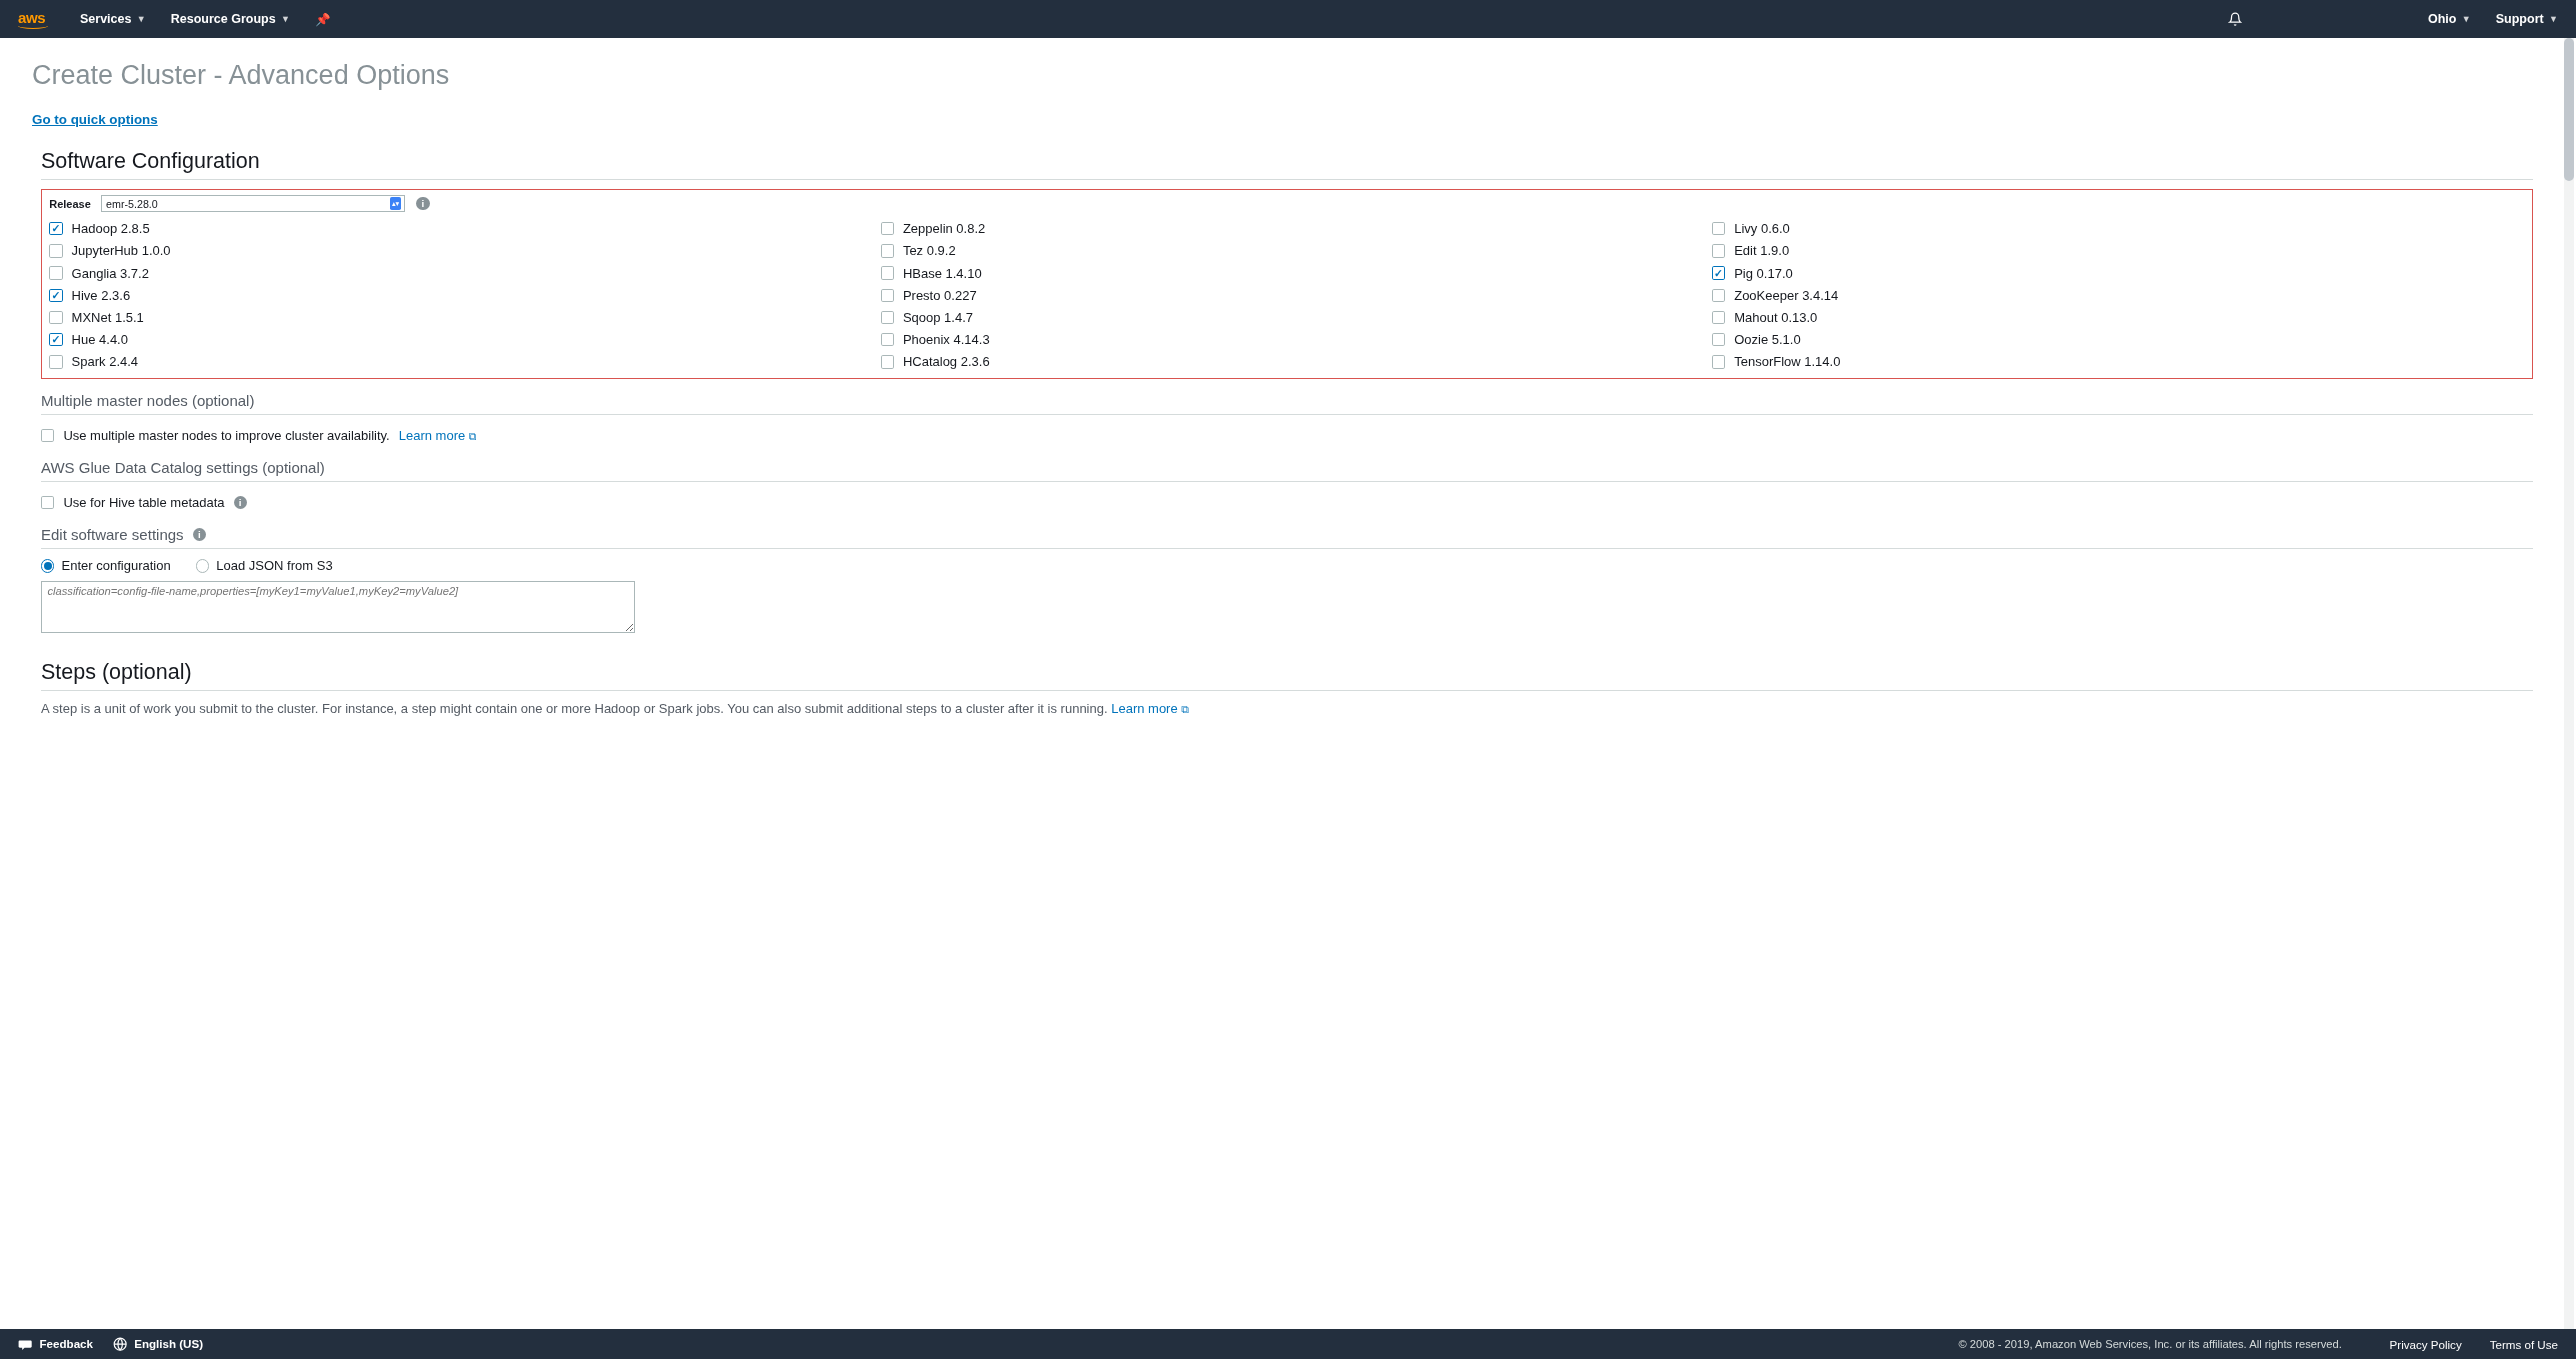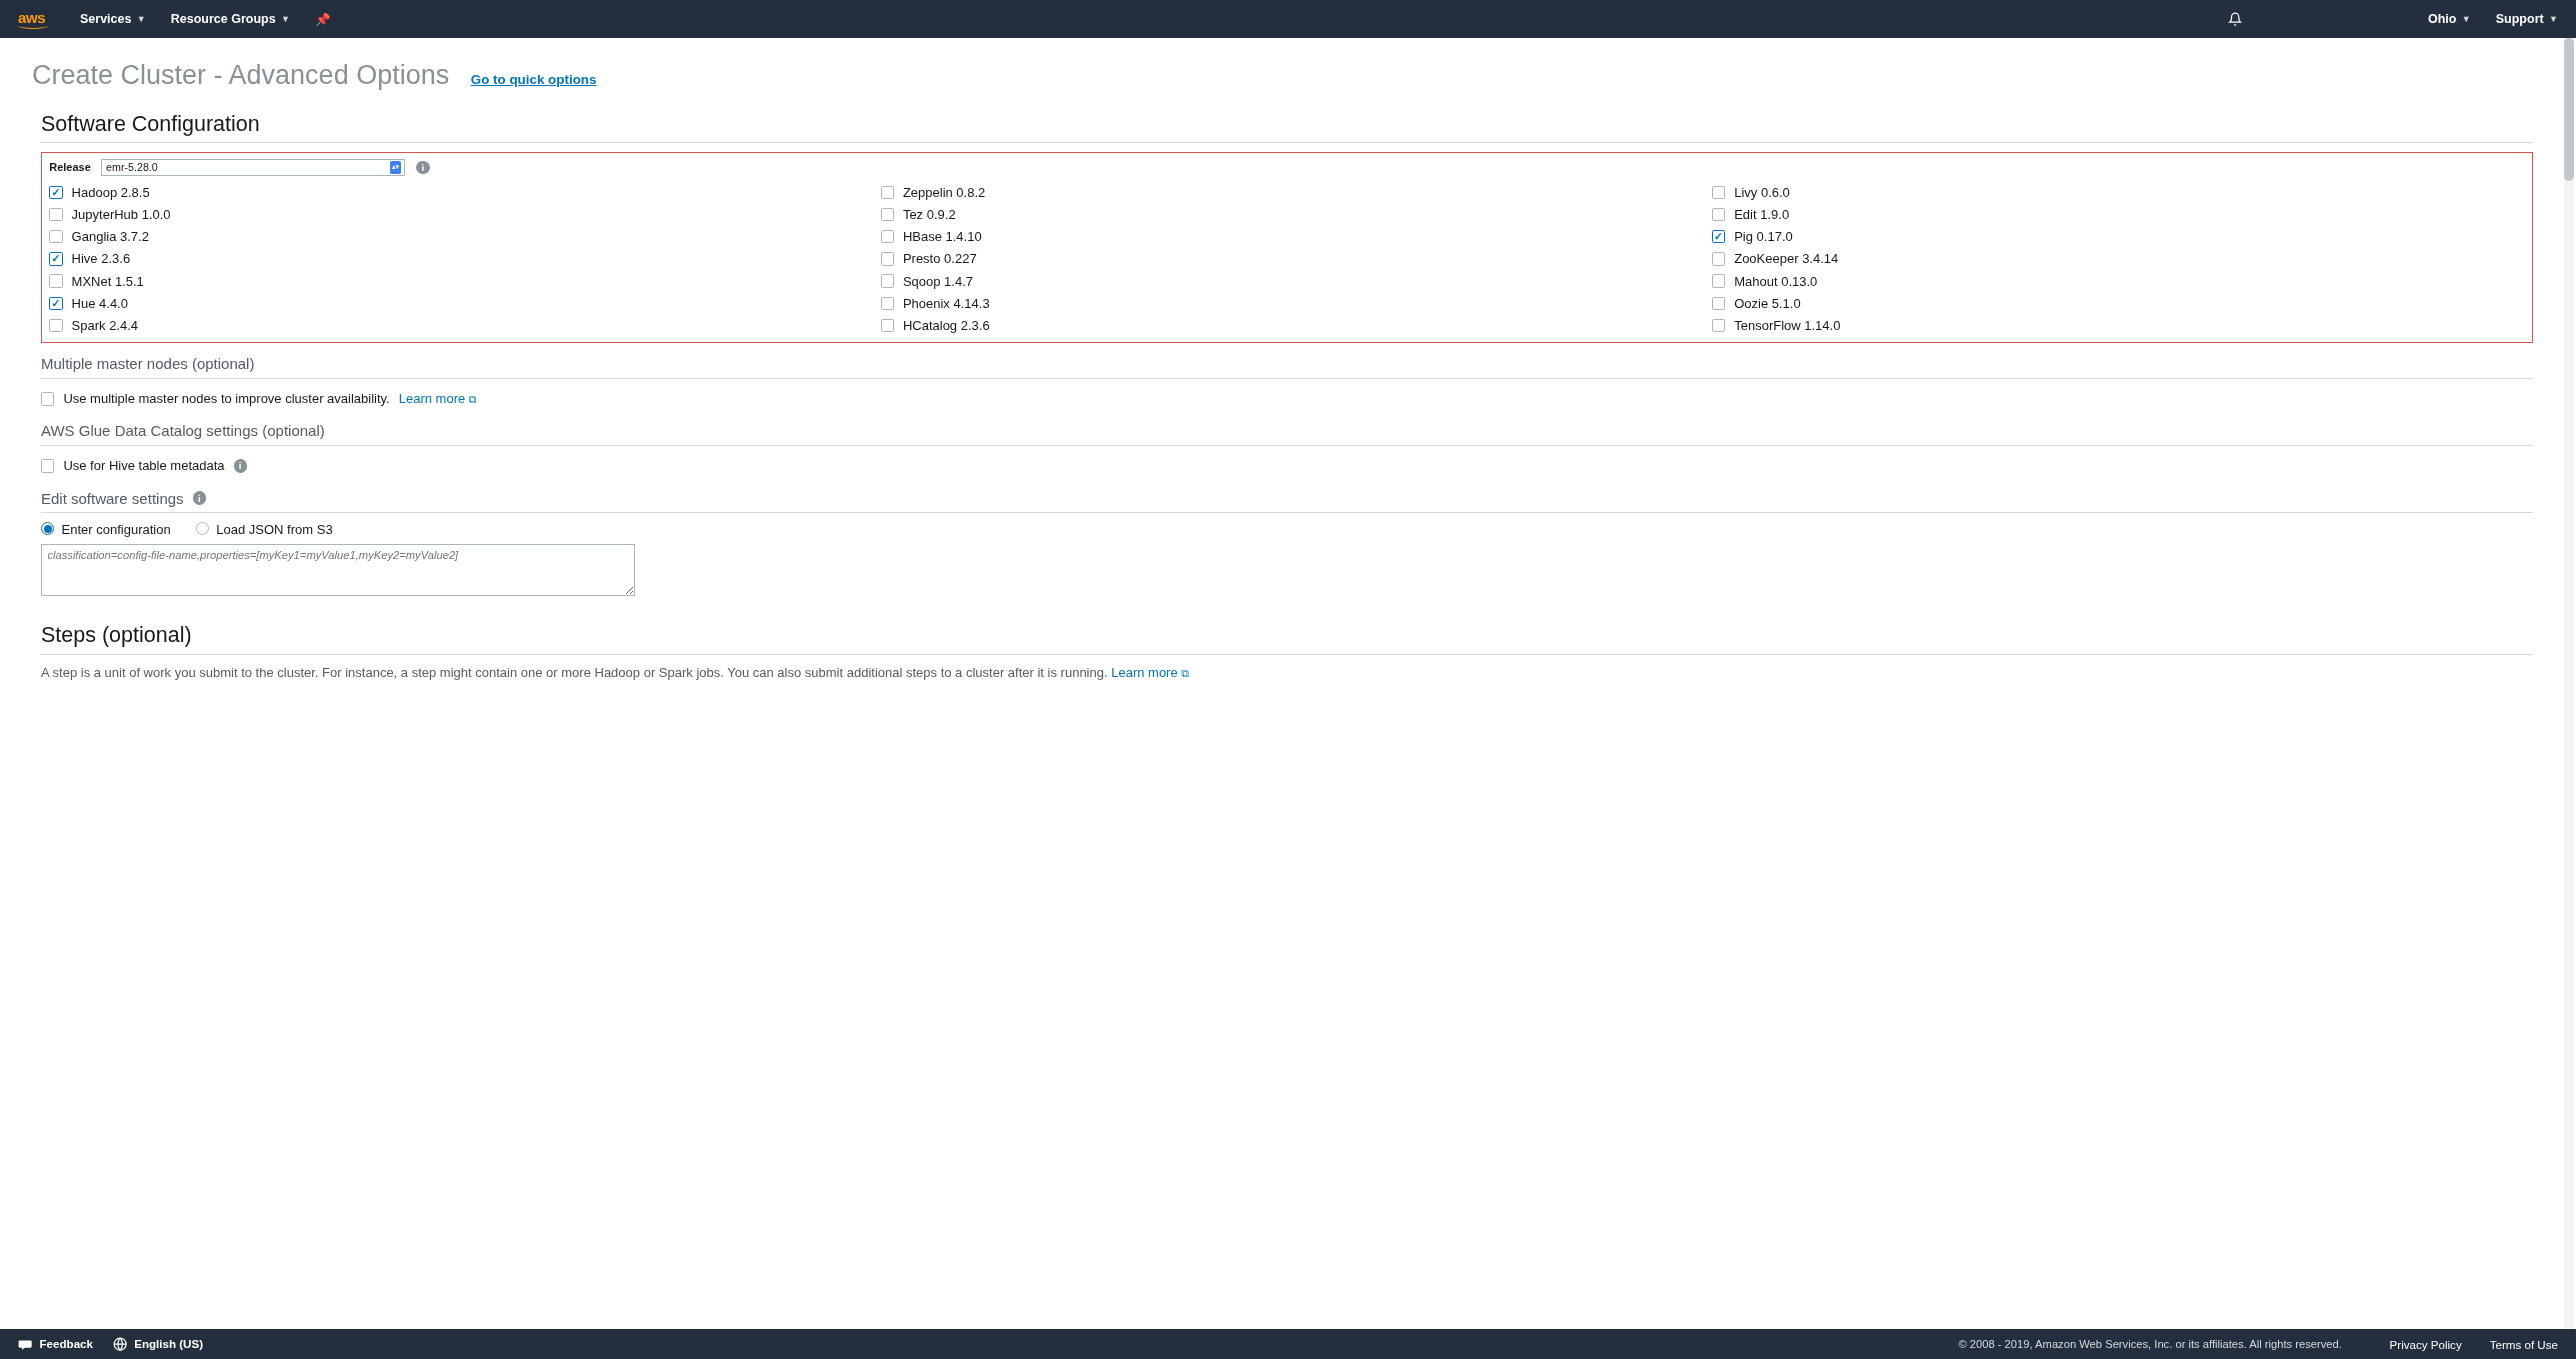--- a/index.html
+++ b/index.html
@@ -9,21 +9,21 @@
 .topnav { background: #232f3e; color: #fff; height: 38px; display: flex; align-items: center; padding: 0 18px; font-size: 12.5px; }
 .topnav .logo { font-weight: bold; font-size: 15px; color: #ff9900; margin-right: 32px; letter-spacing: -0.4px; }
 .topnav .logo .swoosh { display:block; height:6.3px; border-bottom: 1.8px solid #ff9900; border-radius: 0 0 50% 50%; width: 30px; margin-top:-3.6px; }
 .topnav .navitem { display: flex; align-items: center; gap: 5.4px; margin-right: 25px; cursor: pointer; font-weight: bold; }
 .topnav .spacer { flex: 1; }
 .topnav .pin { font-size: 12.5px; }
 .caret-down { font-size: 9px; opacity: .8; }
 
 
 .page { padding: 21.5px 32px 0 32px; height: calc(100vh - 38px - 30px); overflow-y: auto; }
-.page-title-row { display: flex; align-items: baseline; gap: 21.5px; margin-bottom: 21.5px; }
+.page-title-row { display: flex; align-items: baseline; gap: 21.5px; margin-bottom: 21.5px; flex-direction: column; }
 .page-title { font-size: 27px; font-weight: 300; color: #879196; }
 .quick-link { color: #0073bb; font-size: 13.4px; font-weight: bold; text-decoration: underline; }
 
 .layout { display: flex; gap: 32px; }
 .sidebar { width: 233px; flex-shrink: 0; }
 .step-item { padding: 7.2px 0 7.2px 9px; font-size: 13.4px; color: #879196; cursor: pointer; border-left: 2.7px solid transparent; margin-bottom: 9px; }
 .step-item.active { color: #16191f; font-weight: bold; border-left-color: #ec7211; }
 
 .main { flex: 1; padding-right: 10.7px; margin-left: 9px; }
 .section-title { font-size: 21.5px; font-weight: 400; color: #16191f; margin-bottom: 3.6px; }
@@ -44,21 +44,21 @@
 .sub-title { font-size: 15px; color: #545b64; margin-top: 12.5px; margin-bottom: 1.8px; }
 .inline-row { display:flex; align-items:center; gap:9px; font-size:13px; padding: 3.6px 0; }
 .link { color: #0073bb; cursor:pointer; }
 .ext-icon { font-size: 10.7px; }
 .info-icon { width:13.4px; height:13.4px; border-radius:50%; background:#879196; color:#fff; font-size:9.8px; font-weight:bold; display:inline-flex; align-items:center; justify-content:center; }
 
 .radio { width:13.4px; height:13.4px; border-radius:50%; border:0.9px solid #aab7b8; display:inline-flex; align-items:center; justify-content:center; }
 .radio.checked { border-color:#0073bb; }
 .radio.checked::after { content:""; width:8px; height:8px; border-radius:50%; background:#0073bb; }
 .radio-row { display:flex; align-items:center; gap:9px; font-size:13px; margin: 5.4px 0 7.2px 0; }
-.radio-row .opt { display:flex; gap:7.2px; margin-right: 16px; }
+.radio-row .opt { display:flex; align-items:center; gap:7.2px; margin-right: 16px; }
 
 .config-textarea { width: 594px; height: 52px; border:0.9px solid #aab7b8; font-family: inherit; font-size: 11.2px; font-style: italic; color:#879196; padding: 3.6px 5.4px; resize: both; }
 
 .steps-desc { font-size: 13px; color:#545b64; line-height:1.4; margin-top:5.4px; }
 
 
 .footer { position: fixed; bottom:0; left:0; right:0; background:#232f3e; color:#fff; height:30px; display:flex; align-items:center; padding:0 18px; font-size:11.6px; }
 .footer .fb { display:flex; align-items:center; gap:7.2px; font-weight:bold; margin-right: 19.7px; }
 .footer .spacer { flex:1; }
 .footer .copy { color:#d5dbdb; font-size:11.2px; margin-right: 19.7px; }

